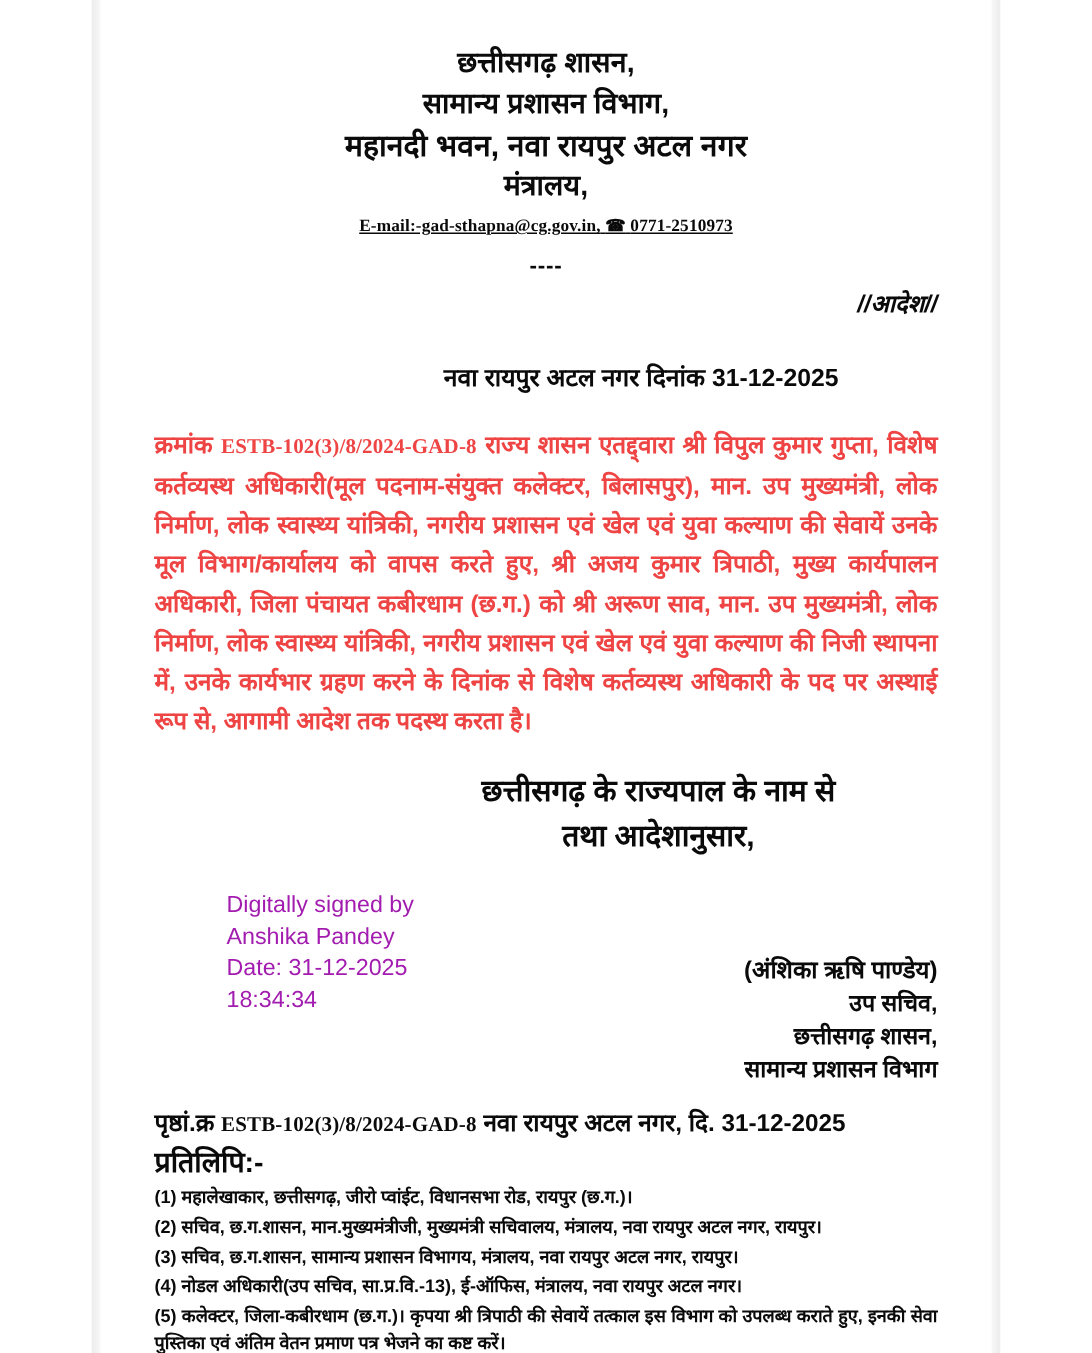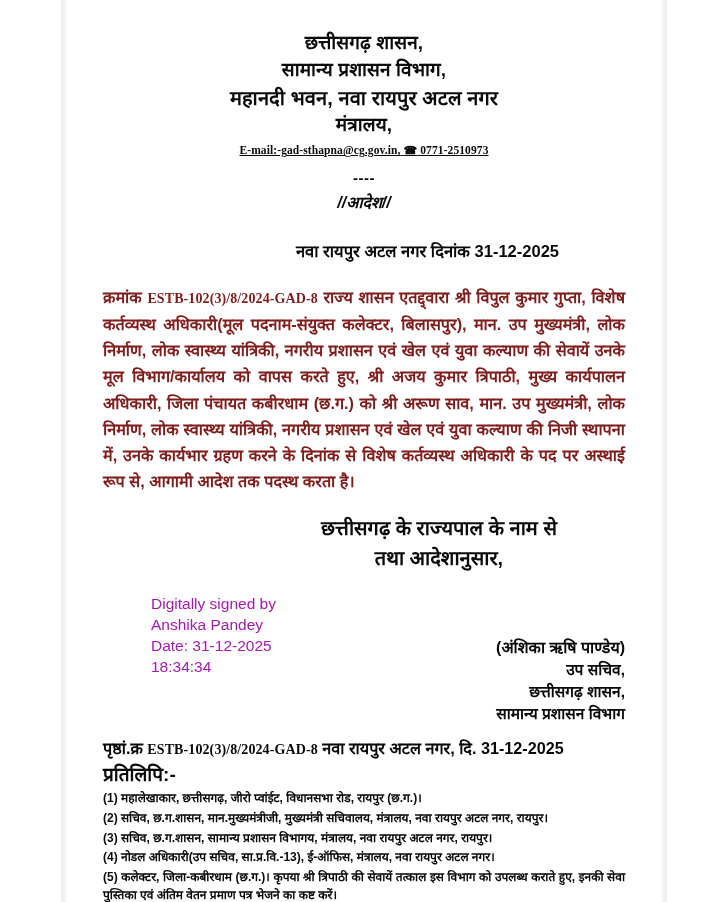--- a/index.html
+++ b/index.html
@@ -70,40 +70,41 @@
     font-size: 15px;
     font-weight: 700;
     letter-spacing: .5px;
     line-height: 1;
   }
   .order-word {
     margin-top: 6px;
     font-size: 16px;
     font-weight: 700;
     font-style: italic;
+    text-align: right;
   }
 
   
   .placedate {
     margin-top: 26px;
     text-align: right;
     padding-right: 66px;
     font-size: 16.5px;
     font-weight: 600;
   }
 
   
   .body-para {
     margin-top: 22px;
     font-size: 16.2px;
     line-height: 1.62;
     text-align: justify;
     text-justify: inter-word;
     font-weight: 600;
-    color: #7f1d1d;
+    color: #ef4444;
   }
   .memo-no {
     font-family: "Liberation Serif", "DejaVu Serif", serif;
     font-size: 14px;
     font-weight: 700;
     letter-spacing: .1px;
   }
   .bold-name { font-weight: 800; }
 
   

